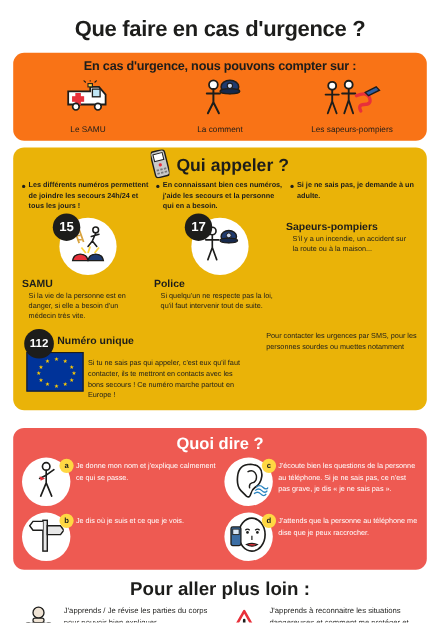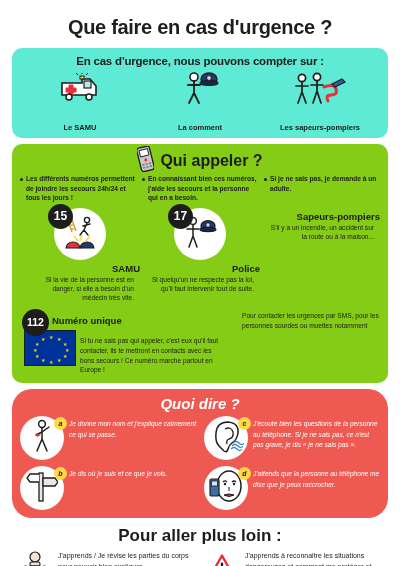--- a/index.html
+++ b/index.html
@@ -17,46 +17,46 @@
     text-align: center;
     font-size: 20px;
     font-weight: bold;
     letter-spacing: -0.3px;
     padding: 16px 0 9px 0;
     color: #1d1d1b;
   }
 
   
   .yellow-band {
-    background: #5eead4;
+    background: #f97316;
     border-radius: 10px;
     padding: 7px 8px 6px 8px;
   }
   .yellow-band-title {
     text-align: center;
     font-size: 11.5px;
     font-weight: bold;
     color: #1d1d1b;
     letter-spacing: -0.2px;
   }
   .service-row {
     display: flex;
     justify-content: space-around;
     align-items: flex-end;
     margin-top: 4px;
   }
   .service { text-align: center; width: 33%; }
   .service-icon { height: 34px; display: flex; align-items: flex-end; justify-content: center; }
   .service-label {
-    font-size: 7.5px; font-weight: bold; color: #1d1d1b; margin-top: 18px;
+    font-size: 7.5px; font-weight: normal; color: #1d1d1b; margin-top: 8px;
   }
 
   
   .teal-section {
-    background: #84cc16;
+    background: #eab308;
     border-radius: 10px;
     margin-top: 6px;
     padding: 6px 8px 8px 8px;
     position: relative;
   }
   .teal-head {
     display: flex; align-items: center; justify-content: center; gap: 6px;
     height: 22px;
   }
   .teal-title { font-size: 16px; font-weight: bold; color: #1d1d1b; }
@@ -65,21 +65,21 @@
   .bullet-col { flex: 1; display: flex; gap: 3px; }
   .bullet-dot {
     width: 3px; height: 3px; border-radius: 50%; background: #1d1d1b;
     margin-top: 4px; flex: 0 0 auto;
   }
   .bullet-text {
     font-size: 6.6px; font-weight: bold; line-height: 1.45; color: #1d1d1b;
   }
 
   .numbers-row { display: flex; margin-top: 5px; }
-  .number-col { flex: 1; text-align: right; position: relative; }
+  .number-col { flex: 1; text-align: left; position: relative; }
   .circle-wrap { position: relative; height: 52px; display: flex; justify-content: center; }
   .white-circle {
     width: 52px; height: 52px; border-radius: 50%; background: #fff;
     display: flex; align-items: center; justify-content: center;
     position: relative;
   }
   .num-badge {
     position: absolute; left: -6px; top: -4px;
     width: 25px; height: 25px; border-radius: 50%;
     background: #1d1d1b; color: #fff;
@@ -113,23 +113,22 @@
     width: 46px; height: 46px; border-radius: 50%; background: #e8303a;
     color: #fff; flex: 0 0 auto; display: flex; flex-direction: column;
     align-items: center; justify-content: center; padding-top: 2px;
   }
   .c114-top { font-size: 4.6px; font-weight: bold; letter-spacing: 0.4px; }
   .c114-num { font-size: 20px; font-weight: bold; line-height: 0.95; letter-spacing:-0.5px; }
   .b114-text { font-size: 6.6px; line-height: 1.52; padding-top: 2px; color:#1d1d1b; }
 
   
   .red-section {
-    background: #ee5a52; border-radius: 20px; margin-top: 6px;
+    background: #ee5a52; border-radius: 10px; margin-top: 16px;
     padding: 6px 8px 8px 8px;
-    font-style: italic;
   }
   .red-title {
     text-align: center; font-size: 15px; font-weight: bold; color: #fff;
   }
   .red-grid { display: flex; gap: 8px; margin-top: 4px; }
   .red-col { flex: 1; display: flex; flex-direction: column; gap: 6px; }
   .red-item { display: flex; gap: 5px; align-items: flex-start; }
   .red-circle-wrap { position: relative; flex: 0 0 auto; }
   .red-circle {
     width: 44px; height: 44px; border-radius: 50%; background: #fff;

